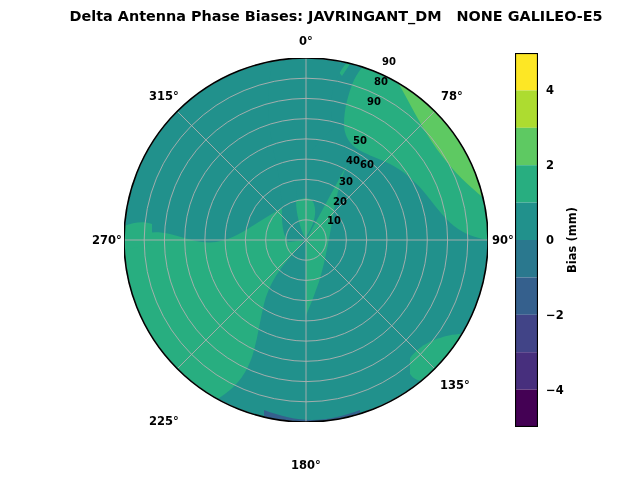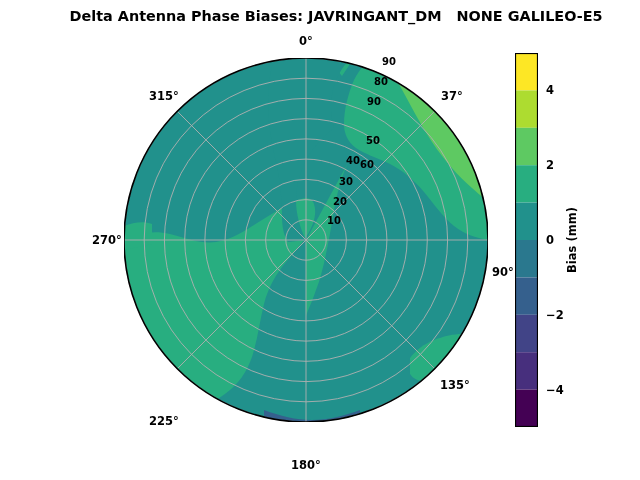--- a/index.html
+++ b/index.html
@@ -197,30 +197,30 @@
       </g>
 
       <circle cx="182" cy="182" r="182" fill="none" stroke="#000000" stroke-width="1.6"></circle>
     </svg>
 
     
     <span class="r-label" style="left:210px; top:162px;">10</span>
     <span class="r-label" style="left:216px; top:143px;">20</span>
     <span class="r-label" style="left:222px; top:123px;">30</span>
     <span class="r-label" style="left:229px; top:102px;">40</span>
-    <span class="r-label" style="left:236px; top:82px;margin-left:13px;">50</span>
+    <span class="r-label" style="left:236px; top:82px;">50</span>
     <span class="r-label" style="left:243px; top:63px;margin-top:43px;">60</span>
     <span class="r-label" style="left:250px; top:43px;">90</span>
     <span class="r-label" style="left:257px; top:23px;">80</span>
     <span class="r-label" style="left:265px; top:3px;">90</span>
   </div>
 
   <span class="tick-label" style="left:290px; top:41px;">0°</span>
-  <span class="tick-label" style="left:436px; top:96px;">37°</span>
-  <span class="tick-label" style="left:487px; top:240px;margin-top:32px;">90°</span>
+  <span class="tick-label" style="left:436px; top:96px;">78°</span>
+  <span class="tick-label" style="left:487px; top:240px;">90°</span>
   <span class="tick-label" style="left:439px; top:385px;">135°</span>
   <span class="tick-label" style="left:290px; top:440px;margin-top:25px;">180°</span>
   <span class="tick-label" style="left:148px; top:385px;margin-top:36px;">225°</span>
   <span class="tick-label" style="left:91px;  top:240px;">270°</span>
   <span class="tick-label" style="left:148px; top:96px;">315°</span>
 
   <div class="cbar-wrap">
     <svg width="23" height="374" viewBox="0 0 23 374" xmlns="http://www.w3.org/2000/svg">
       <g>
         <rect x="0" y="0" width="23" height="37.4" fill="#fde725"></rect>

